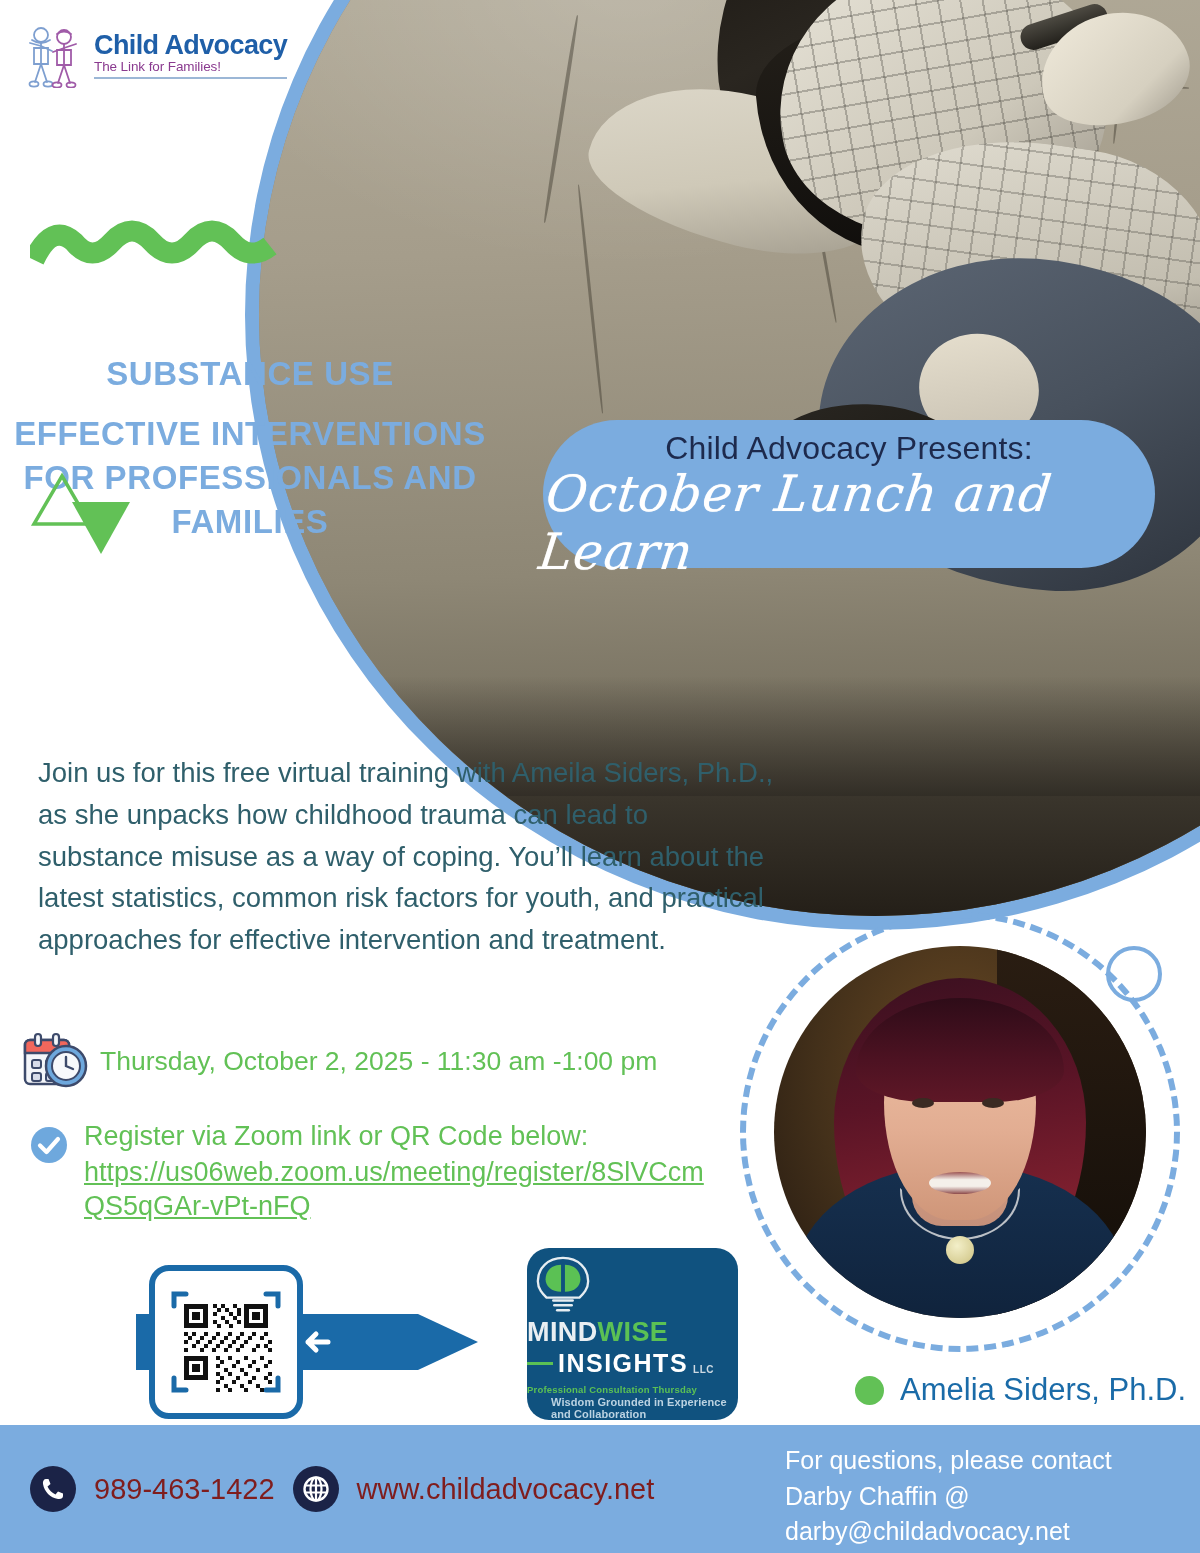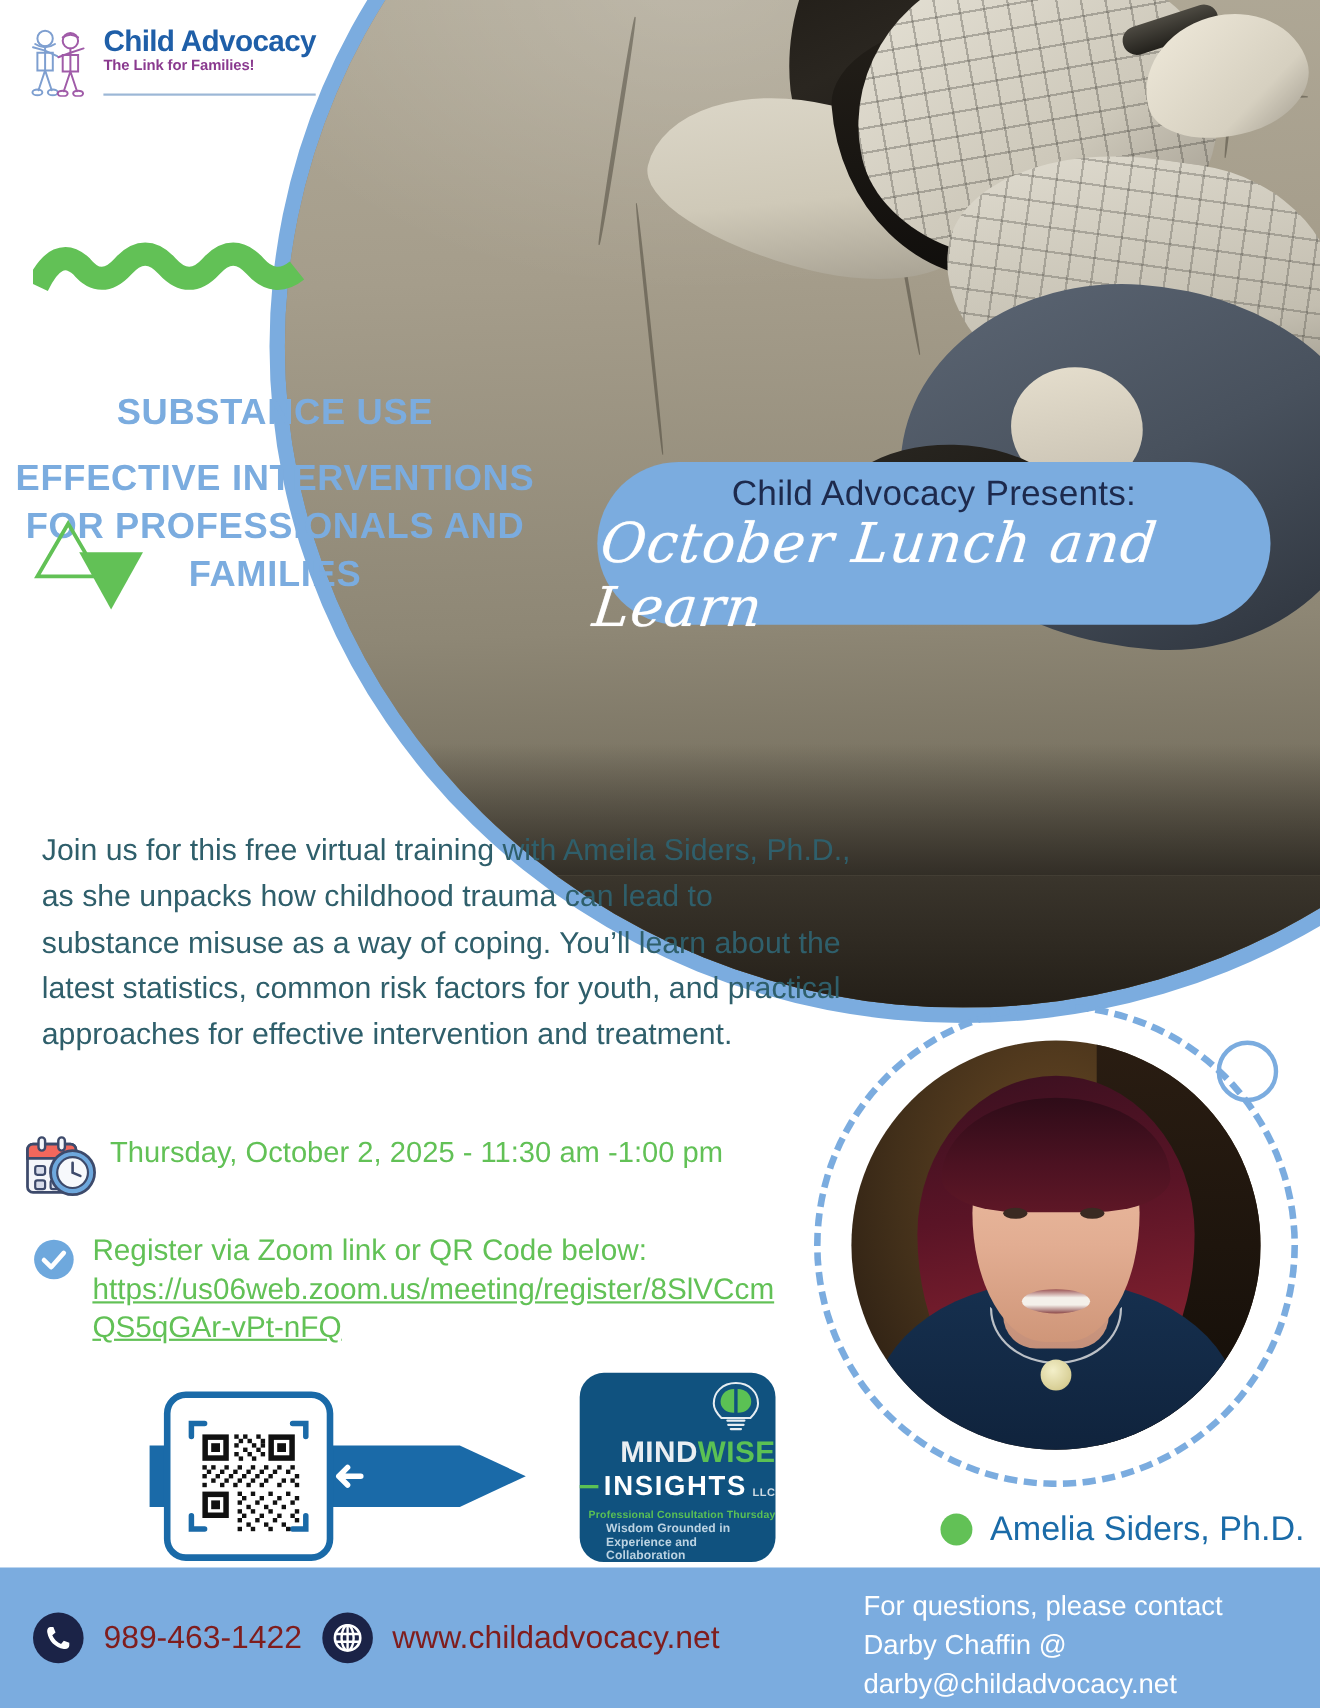--- a/index.html
+++ b/index.html
@@ -135,22 +135,22 @@
     display: flex; align-items: center; gap: 10px;
     z-index: 20;
   }
   .logo-kids { width: 62px; height: 66px; }
   .logo-text { display: flex; flex-direction: column; }
   .logo-title {
     font-size: 27px; font-weight: 700; color: #1f5fa8; letter-spacing: -0.6px;
     line-height: 1.05;
   }
   .logo-sub {
-    font-size: 13.5px; font-weight: 700; color: #8a3a8f;
-    border-bottom: 2px solid #9cb7d6; padding-bottom: 18px; letter-spacing: -0.1px;
+    font-size: 13.5px; font-weight: 400; color: #8a3a8f;
+    border-bottom: 2px solid #9cb7d6; padding-bottom: 3px; letter-spacing: -0.1px;
   }
 
   
   .squiggle { position: absolute; left: 30px; top: 212px; z-index: 15; }
 
   
   .headline {
     position: absolute;
     left: 0px; top: 352px;
     width: 500px;
@@ -178,21 +178,21 @@
     width: 740px;
     z-index: 15;
     color: #2f5f6b;
     font-size: 27.5px;
     line-height: 1.52;
   }
 
   
   .date-row {
     position: absolute; left: 22px; top: 1032px;
-    display: flex; gap: 12px; z-index: 15;
+    display: flex; align-items: center; gap: 12px; z-index: 15;
   }
   .date-text { color: #62c156; font-size: 26.5px; white-space: nowrap; }
 
   
   .reg-row {
     position: absolute; left: 30px; top: 1120px;
     display: flex; align-items: flex-start; gap: 16px; z-index: 15;
     width: 730px;
   }
   .reg-body { display: flex; flex-direction: column; gap: 2px; }
@@ -201,25 +201,25 @@
     color: #62c156; font-size: 27px; line-height: 1.25;
     text-decoration: underline; word-break: break-all; max-width: 630px;
   }
 
   
   .qr-block { position: absolute; left: 118px; top: 1262px; z-index: 15; }
 
   
   .mw-logo {
     position: absolute; left: 527px; top: 1248px;
-    width: 178px; height: 172px;
+    width: 211px; height: 172px;
     background: #10527f;
     border-radius: 22px;
     z-index: 15;
-    display: flex; flex-direction: column; align-items: flex-end;
+    display: flex; flex-direction: column; align-items: flex-start;
     padding-top: 7px;
     overflow: hidden;
   }
   .mw-bulb { width: 72px; height: 62px; }
   .mw-word {
     margin-top: 2px;
     font-size: 27px; font-weight: 700; letter-spacing: 0.4px;
     display: flex; align-items: baseline;
   }
   .mw-mind { color: #e9eef2; }

